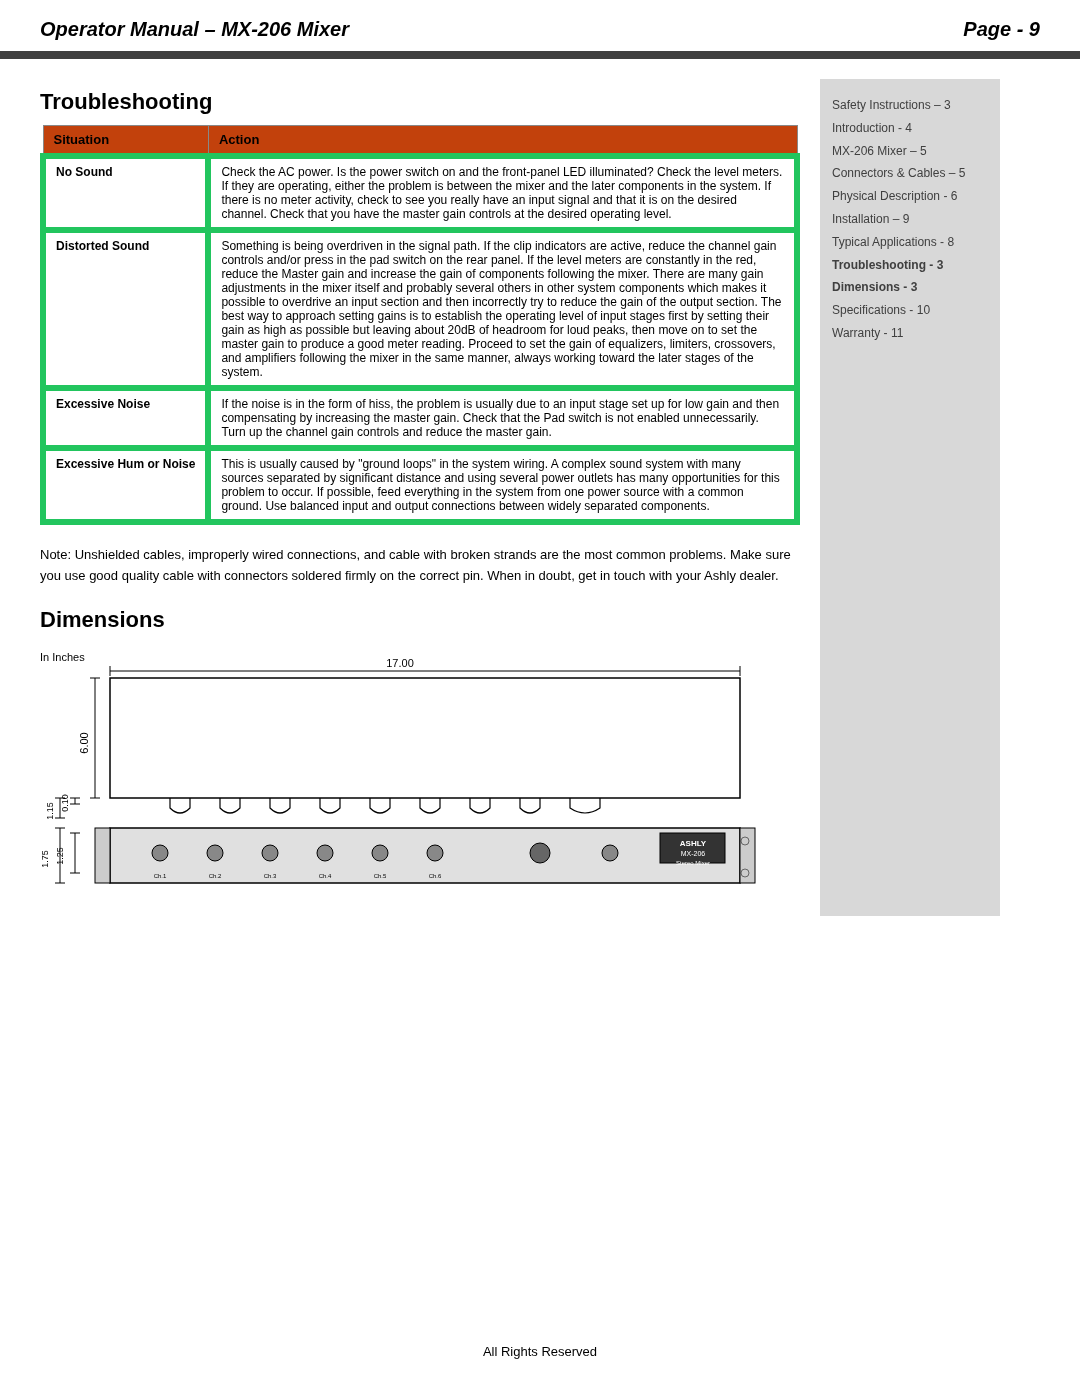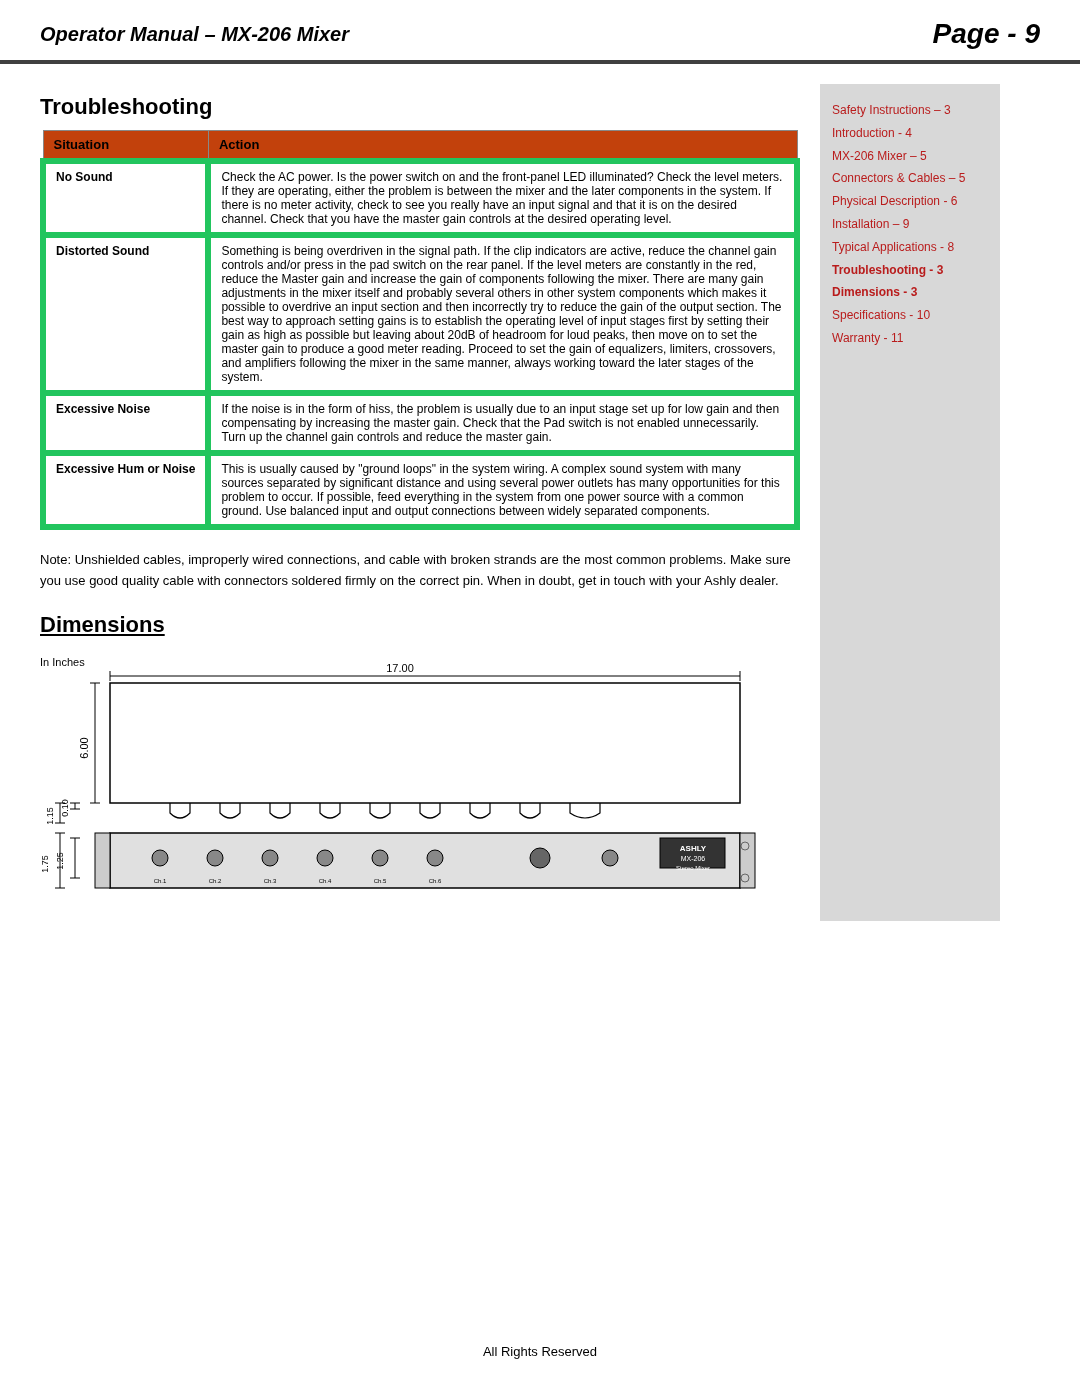--- a/index.html
+++ b/index.html
@@ -16,30 +16,30 @@
       min-height: 1397px;
       background: #fff;
       position: relative;
     }
     
     .header {
       display: flex;
       justify-content: space-between;
       align-items: center;
       padding: 18px 40px 10px 40px;
-      border-bottom: 4px solid #404040;
+      border-bottom: 8px solid #404040;
       margin-bottom: 0;
     }
     .header-title {
       font-size: 20px;
       font-weight: bold;
       font-style: italic;
     }
     .header-page {
-      font-size: 28px;
+      font-size: 20px;
       font-weight: bold;
       font-style: italic;
     }
 
     
     .content-area {
       display: flex;
       padding: 20px 40px 20px 40px;
       gap: 0;
     }
@@ -94,26 +94,25 @@
     
     .note-para {
       font-size: 13px;
       margin: 15px 0 20px 0;
       line-height: 1.6;
     }
 
     
     .dimensions-section {
       margin-top: 17px;
-      text-decoration: underline;
     }
 
     
     .sidebar-item {
-      color: #b91c1c;
+      color: #404040;
       line-height: 1.9;
       font-size: 12px;
     }
     .sidebar-item.bold {
       font-weight: bold;
     }
 
     
     .footer {
       position: absolute;

